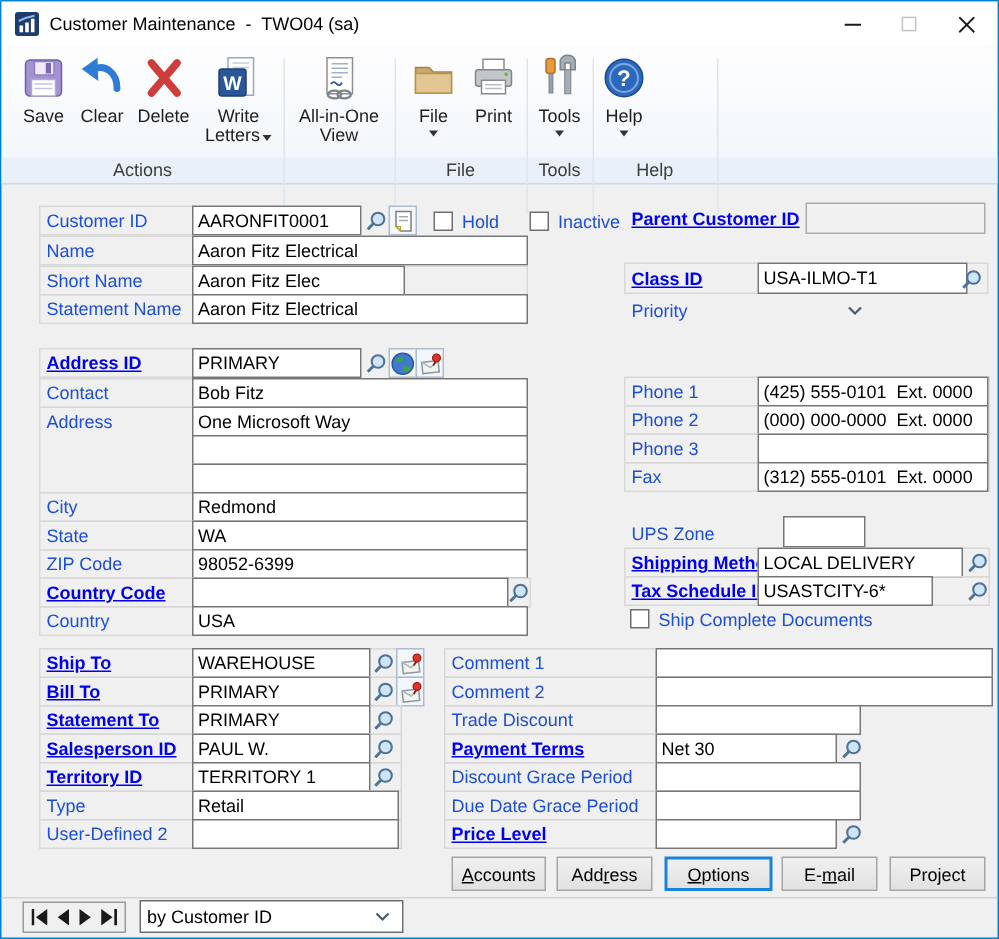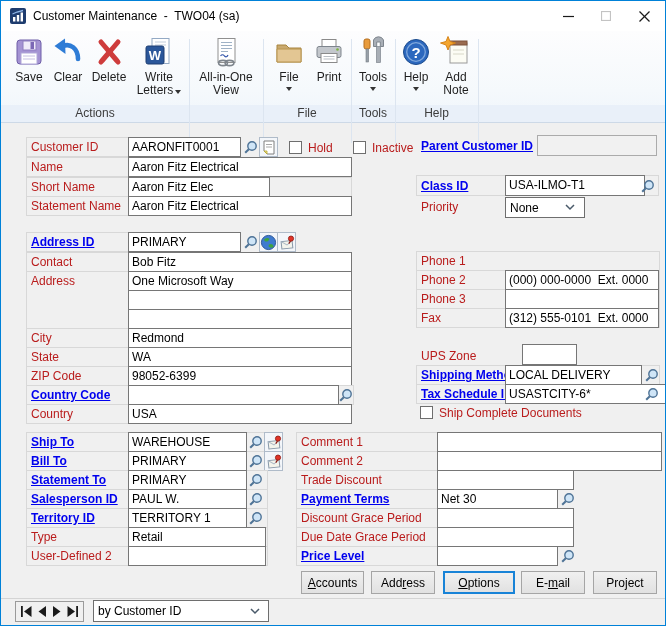--- a/index.html
+++ b/index.html
@@ -12,21 +12,21 @@
   
   .ribbon{position:absolute;left:0;top:30px;width:664px;height:92px;background:linear-gradient(180deg,#FDFDFE 0%,#F5F9FC 65%,#EFF5FB 100%);border-bottom:1px solid #CDD9E7;box-sizing:border-box;}
   .rbtn{position:absolute;top:5px;height:80px;display:flex;flex-direction:column;align-items:center;}
   .rlbl{margin-top:3px;font-size:12px;line-height:13px;color:#1E1E1E;text-align:center;}
   .dd-arrow{width:0;height:0;border-left:3.5px solid transparent;border-right:3.5px solid transparent;border-top:4px solid #333;margin-top:3px;}
   .dd-arrow-inline{display:inline-block;width:0;height:0;border-left:3.5px solid transparent;border-right:3.5px solid transparent;border-top:4px solid #333;margin-left:2px;}
   .rsep{position:absolute;top:8px;height:104px;width:1px;background:#DCE5F0;}
   .rcaption{position:absolute;top:75px;height:15px;font-size:12px;color:#3C3C3C;text-align:center;}
   .capstrip{position:absolute;left:0;bottom:0;width:664px;height:17px;background:#E9F0F9;}
   
-  .lbl{position:absolute;font-size:12px;color:#b91c1c;white-space:nowrap;line-height:13px;}
+  .lbl{position:absolute;font-size:12px;color:#1d4ed8;white-space:nowrap;line-height:13px;}
   .link{color:#0000EE;text-decoration:underline;cursor:pointer;font-weight:bold;}
   .cell{position:absolute;border:1px solid #D8D8D8;box-sizing:border-box;}
   .inp{position:absolute;background:#FFF;border:1px solid #767676;box-sizing:border-box;font-size:12px;line-height:16px;padding:1px 3px 0;white-space:pre;overflow:hidden;color:#000;}
   .inp.disabled{background:#F1F1F1;border-color:#ABABAB;}
   .lk{position:absolute;width:17px;height:18px;display:flex;align-items:center;justify-content:center;cursor:pointer;}
   .ibtn{position:absolute;width:19px;height:20px;border:1px solid #AFBBC9;background:#F3F6FA;box-sizing:border-box;display:flex;align-items:center;justify-content:center;cursor:pointer;}
   .cb{position:absolute;width:13px;height:13px;background:#FFF;border:1px solid #6E6E6E;box-sizing:border-box;cursor:pointer;}
   .dd{position:absolute;background:#FFF;border:1px solid #6E6E6E;box-sizing:border-box;font-size:12px;padding:3px 0 0 4px;cursor:pointer;}
   .chev{position:absolute;pointer-events:none;}
   .btn{position:absolute;height:23px;background:linear-gradient(#F0F0F0,#E1E1E1);border:1px solid #A5A5A5;box-sizing:border-box;font-size:12px;color:#000;display:flex;align-items:center;justify-content:center;cursor:pointer;}
@@ -164,30 +164,20 @@
     <div class="rbtn" style="left:396px;width:38px">
       <svg width="32" height="32" viewBox="0 0 32 32">
           <circle cx="16" cy="16" r="12.5" fill="#2C68BE" stroke="#1A4A8C"></circle>
           <circle cx="16" cy="16" r="9.3" fill="none" stroke="#7FA8DC" stroke-width="1.3"></circle>
           <text x="16" y="21.5" font-size="15" font-weight="bold" fill="#FFF" text-anchor="middle" font-family="Liberation Sans, sans-serif">?</text>
         </svg>
       <div class="rlbl"><span>Help</span></div>
       <div class="dd-arrow"></div>
     </div>
 
-    <div class="rbtn" style="left:434px;width:42px">
-      <svg width="32" height="32" viewBox="0 0 32 32">
-          <rect x="10" y="7" width="17" height="20" fill="#FCFCF4" stroke="#9A9A9A"></rect>
-          <rect x="10" y="5" width="17" height="4" fill="#9A6B4F" stroke="#7C523B"></rect>
-          <line x1="13" y1="14" x2="24" y2="14" stroke="#D8D8C8"></line>
-          <line x1="13" y1="18" x2="24" y2="18" stroke="#D8D8C8"></line>
-          <polygon points="8,0.5 10,5.5 15.5,7 10,9 8,14 6,9 0.5,7 6,5.5" fill="#F4A52E" stroke="#D68318"></polygon>
-        </svg>
-      <div class="rlbl" style="width:40px"><span>Add Note</span></div>
-    </div>
 
     <div class="rcaption" style="left:0;width:188px">Actions</div>
     <div class="rcaption" style="left:262px;width:88px">File</div>
     <div class="rcaption" style="left:350px;width:44px">Tools</div>
     <div class="rcaption" style="left:394px;width:83px">Help</div>
   </div>
 
   <div class="cell" style="left:25px;top:136px;width:103px;height:20px"></div>
   <span class="lbl" style="left:30px;top:140px">Customer ID</span>
   <div class="inp" style="left:127px;top:136px;width:113px;height:20px">AARONFIT0001</div>
@@ -230,21 +220,20 @@
   <span class="lbl link" style="left:420px;top:179px">Class ID</span>
   <div class="inp" style="left:504px;top:174px;width:140px;height:21px">USA-ILMO-T1</div>
   <span class="lk" style="left:638px;top:176px">
       <svg width="15" height="15" viewBox="0 0 15 15">
         <circle cx="9" cy="6" r="4.2" fill="#CFE5F7" stroke="#4E7396" stroke-width="1.4"></circle>
         <line x1="5.8" y1="9.2" x2="2.2" y2="12.8" stroke="#4E7396" stroke-width="2"></line>
       </svg>
     </span>
 
   <span class="lbl" style="left:420px;top:200px">Priority</span>
-  <div class="dd" style="left:504px;top:196px;width:80px;height:21px">None</div>
   <svg class="chev" style="left:564px;top:203px" width="10" height="7" viewBox="0 0 10 7">
       <polyline points="1,1 5,5 9,1" stroke="#4A5A6A" stroke-width="1.5" fill="none"></polyline>
     </svg>
 
   <div class="cell" style="left:25px;top:231px;width:103px;height:20px"></div>
   <span class="lbl link" style="left:30px;top:235px">Address ID</span>
   <div class="inp" style="left:127px;top:231px;width:113px;height:20px">PRIMARY</div>
   <span class="lk" style="left:241px;top:232px">
       <svg width="15" height="15" viewBox="0 0 15 15">
         <circle cx="9" cy="6" r="4.2" fill="#CFE5F7" stroke="#4E7396" stroke-width="1.4"></circle>
@@ -301,20 +290,21 @@
         <line x1="5.8" y1="9.2" x2="2.2" y2="12.8" stroke="#4E7396" stroke-width="2"></line>
       </svg>
     </span>
 
   <div class="cell" style="left:25px;top:403px;width:103px;height:20px"></div>
   <span class="lbl" style="left:30px;top:407px">Country</span>
   <div class="inp" style="left:127px;top:403px;width:224px;height:20px">USA</div>
 
   <div class="cell" style="left:415px;top:250px;width:244px;height:20px"></div>
   <span class="lbl" style="left:420px;top:254px">Phone 1</span>
+  <div class="inp" style="left:504px;top:250px;width:154px;height:20px">(425) 555-0101  Ext. 0000</div>
 
   <div class="cell" style="left:415px;top:269px;width:244px;height:20px"></div>
   <span class="lbl" style="left:420px;top:273px">Phone 2</span>
   <div class="inp" style="left:504px;top:269px;width:154px;height:20px">(000) 000-0000  Ext. 0000</div>
 
   <div class="cell" style="left:415px;top:288px;width:244px;height:20px"></div>
   <span class="lbl" style="left:420px;top:292px">Phone 3</span>
   <div class="inp" style="left:504px;top:288px;width:154px;height:20px"></div>
 
   <div class="cell" style="left:415px;top:307px;width:244px;height:20px"></div>
@@ -329,21 +319,21 @@
   <div class="inp" style="left:504px;top:364px;width:137px;height:20px">LOCAL DELIVERY</div>
   <span class="lk" style="left:642px;top:365px">
       <svg width="15" height="15" viewBox="0 0 15 15">
         <circle cx="9" cy="6" r="4.2" fill="#CFE5F7" stroke="#4E7396" stroke-width="1.4"></circle>
         <line x1="5.8" y1="9.2" x2="2.2" y2="12.8" stroke="#4E7396" stroke-width="2"></line>
       </svg>
     </span>
 
   <div class="cell" style="left:415px;top:383px;width:244px;height:20px"></div>
   <span class="lbl link" style="left:420px;top:387px">Tax Schedule ID</span>
-  <div class="inp" style="left:504px;top:383px;width:162px;height:20px">USASTCITY-6*</div>
+  <div class="inp" style="left:504px;top:383px;width:117px;height:20px">USASTCITY-6*</div>
   <span class="lk" style="left:642px;top:384px">
       <svg width="15" height="15" viewBox="0 0 15 15">
         <circle cx="9" cy="6" r="4.2" fill="#CFE5F7" stroke="#4E7396" stroke-width="1.4"></circle>
         <line x1="5.8" y1="9.2" x2="2.2" y2="12.8" stroke="#4E7396" stroke-width="2"></line>
       </svg>
     </span>
 
   <div class="cb" style="left:419px;top:405px"></div>
   <span class="lbl" style="left:438px;top:406px">Ship Complete Documents</span>
 

